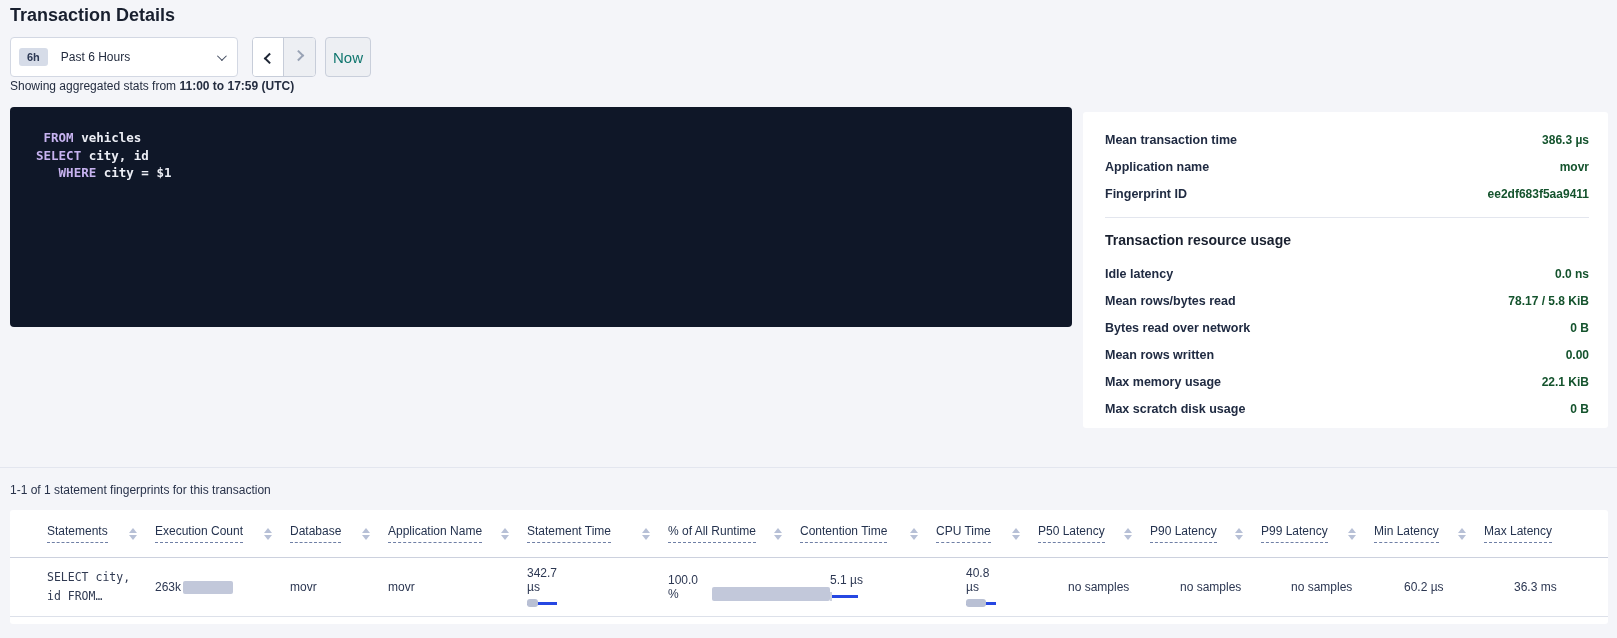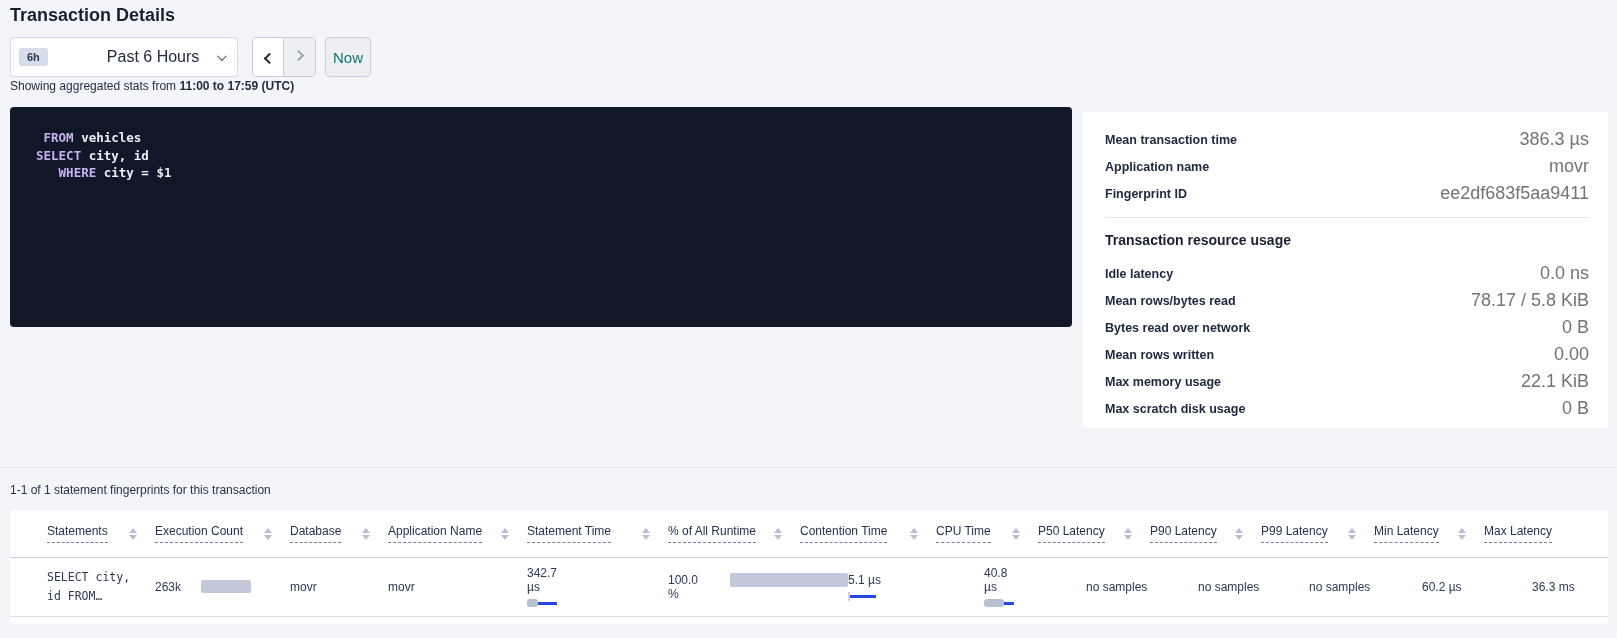--- a/index.html
+++ b/index.html
@@ -11,21 +11,21 @@
     color:#243047;
   }
   .page-title { position:absolute; left:10px; top:5px; font-size:18px; font-weight:700; color:#19202f; }
 
   
   .controls { position:absolute; left:10px; top:37px; height:40px; display:flex; align-items:stretch; }
   .dropdown { width:228px; background:#fff; border:1px solid #d3d8e3; border-radius:4px;
               display:flex; align-items:center; padding:0 13px 0 8px; cursor:pointer; }
   .badge { background:#d6dce8; border-radius:3px; font-size:11px; font-weight:700; color:#2c3955;
            padding:3px 8px; margin-right:13px; }
-  .dropdown-label { font-size:16px; color:#232c3f;margin-left:46px; }
+  .dropdown-label { font-size:12px; color:#232c3f; }
   .chev-down { margin-left:auto; width:7px; height:7px; border-right:1.5px solid #424b5f;
                border-bottom:1.5px solid #424b5f; transform:rotate(45deg) translateY(-2px); }
   .nav-group { margin-left:14px; display:flex; border:1px solid #c7cdd9; border-radius:4px; overflow:hidden; background:#fff; }
   .nav-btn { width:31px; display:flex; align-items:center; justify-content:center; cursor:pointer; }
   .nav-prev { border-right:1px solid #c7cdd9; background:#fff; }
   .nav-next { background:#edeff3; }
   .chev-left  { width:8px; height:8px; border-left:2.5px solid #1d2534; border-bottom:2.5px solid #1d2534; transform:rotate(45deg) translateX(2px); }
   .chev-right { width:8px; height:8px; border-right:2px solid #99a3b5; border-top:2px solid #99a3b5; transform:rotate(45deg) translateX(-2px); }
   .now-btn { margin-left:9px; width:46px; border:1px solid #c9cfdb; border-radius:4px; background:#edeff3;
              color:#0f766e; font-size:15px; display:flex; align-items:center; justify-content:center; }
@@ -39,21 +39,21 @@
              font-family:"DejaVu Sans Mono", monospace; font-size:12.5px; font-weight:700; line-height:17.5px; }
   .sql-indent { white-space:pre; }
   .sql-kw { color:#c7b3f0; }
   .sql-rest { color:#eceef5; white-space:pre; }
 
   
   .summary-card { position:absolute; left:1083px; top:112px; width:525px; height:316px; background:#fff;
                   border-radius:3px; padding-top:14px; }
   .sum-row { height:27px; display:flex; align-items:center; justify-content:space-between; padding:0 19px 0 22px;gap:34px; }
   .sum-label { font-size:12.5px; font-weight:700; color:#202b42; }
-  .sum-value { font-size:18px; color:#737373; }
+  .sum-value { font-size:12px; color:#14532d;font-weight:bold; }
   .sum-divider { border-top:1px solid #e3e6ee; margin:10px 19px 0 22px; }
   .sum-section-title { font-size:14px; font-weight:700; color:#19202f; padding:14px 22px 12px 22px; }
 
   
   .full-divider { position:absolute; left:0; top:467px; width:1617px; border-top:1px solid #e3e6ef; }
   .count-text { position:absolute; left:10px; top:483px; font-size:12px; color:#28324a; }
 
   .table-card { position:absolute; left:10px; top:510px; width:1598px; height:114px; background:#fff;
                 border-radius:3px; overflow:hidden; }
   .thead { display:flex; align-items:center; height:48px; padding-left:37px; border-bottom:1px solid #ccd1de; }
@@ -64,21 +64,21 @@
   .tri-down { width:0; height:0; border-left:4px solid transparent; border-right:4px solid transparent; border-top:5px solid #b7c0d6; }
 
   .trow { display:flex; align-items:center; height:59px; padding-left:37px; border-bottom:1px solid #dde1ea;
           font-size:12px; color:#2c3752; }
   .c1{flex:0 0 108px} .c2{flex:0 0 135px} .c3{flex:0 0 98px} .c4{flex:0 0 139px} .c5{flex:0 0 141px}
   .c6{flex:0 0 132px} .c7{flex:0 0 136px} .c8{flex:0 0 102px} .c9{flex:0 0 112px} .c10{flex:0 0 111px}
   .c11{flex:0 0 113px} .c12{flex:0 0 110px} .c13{flex:0 0 160px}
 
   .stmt-text { font-family:"DejaVu Sans Mono", monospace; font-size:11.5px; line-height:19px;
                color:#303a52; white-space:pre-line; cursor:pointer; }
-  .cell-inline { display:flex; align-items:flex-start; gap:20px; }
+  .cell-inline { display:flex; align-items:flex-end; gap:2px; }
   .bar-plain { height:13px; background:#c2c8da; border-radius:2px; }
   .bar-exec { width:50px; }
   .bar-pct { width:118px; height:14px; }
   .wrap-46 { width:46px; }
   .wrap-42 { width:42px; }
   .wrap-36 { width:36px; }
   .cell-stack { display:flex; flex-direction:column; }
   .mini-chart { position:relative; height:9px; margin-top:5px; }
   .mini-line { position:absolute; left:0; top:3px; height:3px; background:#2647e2; }
   .mini-bar { position:absolute; left:0; top:0; height:8px; background:#b9c0d4; border-radius:3px; }

